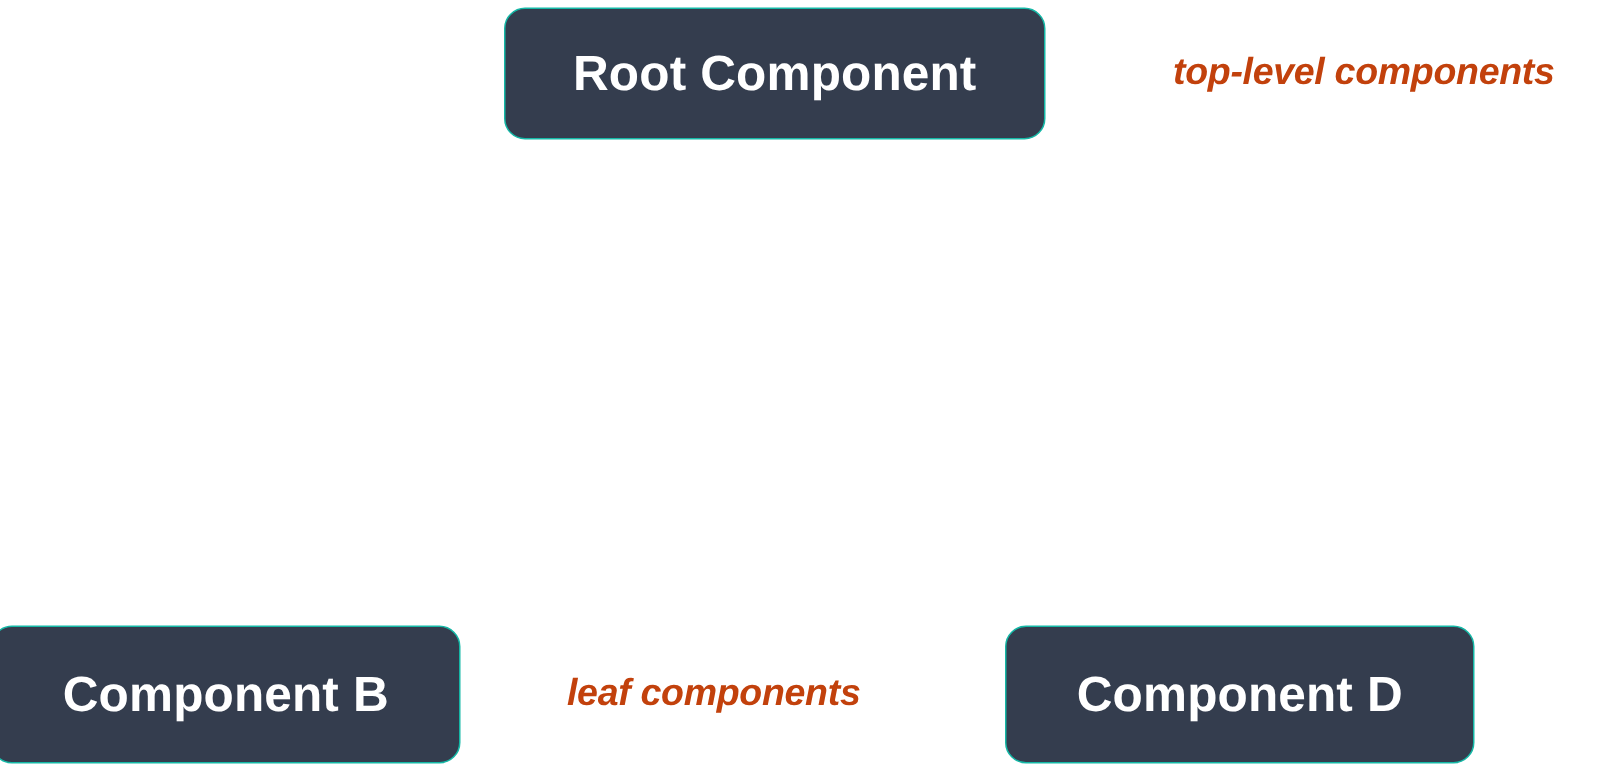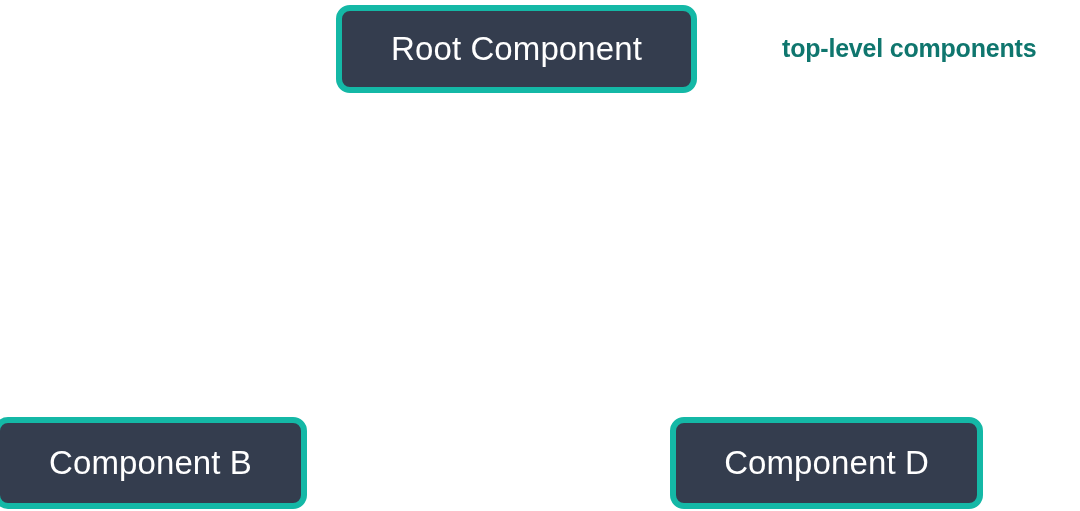--- a/index.html
+++ b/index.html
@@ -25,53 +25,54 @@
     left: 0;
     top: 0;
     width: 1080px;
     height: 511px;
     pointer-events: none;
   }
   .node-box {
     position: absolute;
     box-sizing: border-box;
     background: #343d4e;
-    border: 6px solid #14b8a6;
+    border: 1px solid #14b8a6;
     border-radius: 14px;
     display: flex;
     align-items: center;
     justify-content: center;
     color: #ffffff;
     font-size: 33px;
-    font-weight: 400;
+    font-weight: 700;
     letter-spacing: 0.1px;
     white-space: nowrap;
     z-index: 3;
   }
   .edge-label {
     position: absolute;
     color: #ffffff;
     font-size: 24px;
     font-weight: 700;
     letter-spacing: 0.2px;
     white-space: nowrap;
     z-index: 4;
     text-shadow:
        0 0 3px #ffffff,  0 0 3px #ffffff,
        1px 0 2px #ffffff, -1px 0 2px #ffffff,
        0 1px 2px #ffffff, 0 -1px 2px #ffffff;
   }
   .annotation {
     position: absolute;
-    color: #0f766e;
+    color: #c2410c;
     font-size: 25px;
     font-weight: 700;
     letter-spacing: -0.2px;
     white-space: nowrap;
     z-index: 4;
+    font-style: italic;
   }
 </style>
 </head>
 <body>
 
 <div id="diagram-root">
 
   <svg id="connector-layer" viewBox="0 0 1080 511" width="1080" height="511" fill="none">
 
     <path d="M 517 93 L 517 145 Q 517 156 506 156 L 260 156 Q 249 156 249 167 L 249 212" stroke="#ffffff" stroke-width="7" stroke-linecap="round" fill="none"></path>
@@ -95,14 +96,15 @@
   <div class="node-box" style="left:670px; top:417px; width:313px; height:92px;text-align:right;">
     <span>Component D</span>
   </div>
 
   <div class="edge-label" style="left:332px; top:142px;">renders</div>
   <div class="edge-label" style="left:609px; top:142px;">renders</div>
   <div class="edge-label" style="left:192px; top:347px;">renders</div>
   <div class="edge-label" style="left:700px; top:347px;">renders</div>
 
   <div class="annotation" style="left:782px; top:34px;">top-level components</div>
+  <div class="annotation" style="left:378px; top:448px;">leaf components</div>
 
 </div>
 
 </body></html>

